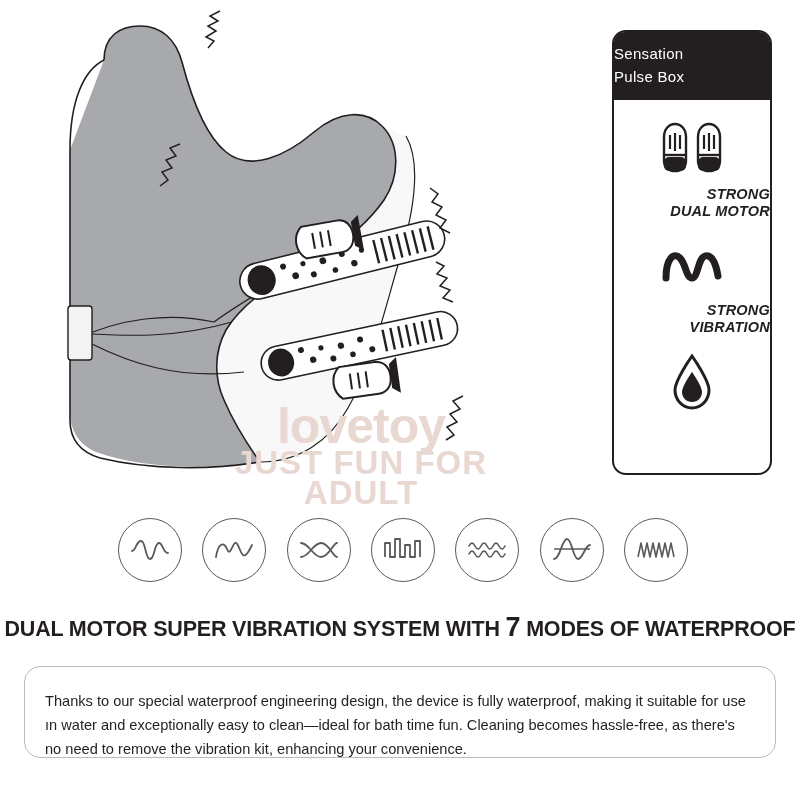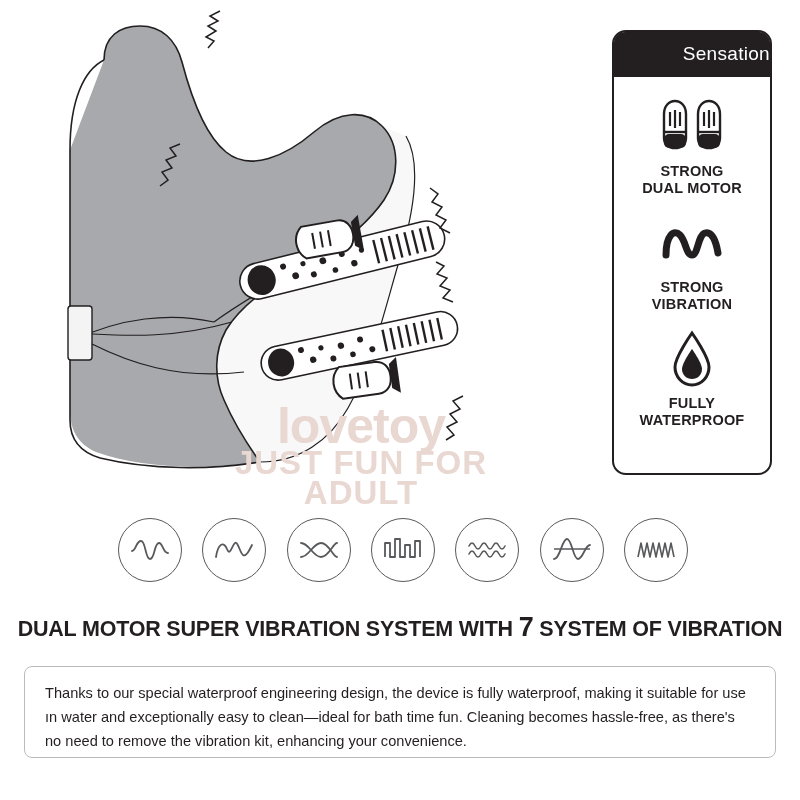--- a/index.html
+++ b/index.html
@@ -61,32 +61,33 @@
     border: 2px solid #231f20;
     border-radius: 14px;
     background: #ffffff;
     box-sizing: border-box;
   }
   .feature-header {
     background: #231f20;
     color: #ffffff;
     border-radius: 11px 11px 0 0;
     padding: 10px 0 12px 0;
-    text-align: right;
-    font-size: 19px;
+    text-align: left;
+    font-size: 15px;
     line-height: 23px;
     font-weight: normal;
     letter-spacing: 0.3px;
   }
   .feature-body {
     padding-top: 18px;
   }
   .feature-item {
-    text-align: center;
+    text-align: right;
     margin-bottom: 14px;
+    font-style: italic;
   }
   .feature-item .f-icon {
     height: 64px;
     display: flex;
     align-items: center;
     justify-content: center;
   }
   .feature-item .f-label {
     font-size: 14.5px;
     font-weight: bold;
@@ -136,23 +137,23 @@
   }
 
   
   .desc-box {
     position: absolute;
     left: 24px;
     top: 666px;
     width: 752px;
     height: 92px;
     border: 1.5px solid #b9bbbd;
-    border-radius: 8px;
+    border-radius: 16px;
     box-sizing: border-box;
-    padding: 14px 20px;
+    padding: 22px 20px;
     background: #ffffff;
   }
   .desc-box p {
     margin: 0;
     font-size: 14.6px;
     line-height: 24px;
     color: #231f20;
   }
 </style>
 </head>
@@ -293,20 +294,21 @@
 
   <div class="watermark">
     <div class="wm-main">lovetoy</div>
     <div class="wm-sub">JUST FUN FOR ADULT</div>
   </div>
 </div>
 
 <div class="feature-panel">
   <div class="feature-header">
     <div>Sensation</div>
+    <div>Pulse  Box</div>
   </div>
   <div class="feature-body">
 
     <div class="feature-item">
       <div class="f-icon">
         <svg width="80" height="58" viewBox="0 0 80 58" xmlns="http://www.w3.org/2000/svg">
           <g stroke="#231f20" stroke-width="2.4" fill="none">
             <path d="M12,16 C12,8 17,3 23,3 C29,3 34,8 34,16 L34,40 C34,46 30,50 23,50 C16,50 12,46 12,40 Z"></path>
             <line x1="12" y1="34" x2="34" y2="34"></line>
             <path d="M46,16 C46,8 51,3 57,3 C63,3 68,8 68,16 L68,40 C68,46 64,50 57,50 C50,50 46,46 46,40 Z"></path>
@@ -338,22 +340,20 @@
 VIBRATION</div>
     </div>
 
     <div class="feature-item">
       <div class="f-icon">
         <svg width="46" height="60" viewBox="0 0 46 60" xmlns="http://www.w3.org/2000/svg">
           <path d="M23,4 C23,4 6,28 6,38 C6,48 13.6,56 23,56 C32.4,56 40,48 40,38 C40,28 23,4 23,4 Z" fill="none" stroke="#231f20" stroke-width="3"></path>
           <path d="M23,20 C23,20 13,34 13,40 C13,46 17.5,50 23,50 C28.5,50 33,46 33,40 C33,34 23,20 23,20 Z" fill="#231f20"></path>
         </svg>
       </div>
-      <div class="f-label">FULLY
-WATERPROOF</div>
     </div>
 
   </div>
 </div>
 
 <div class="modes-row">
 
   <div class="mode-circle">
     <svg width="40" height="30" viewBox="0 0 40 30" xmlns="http://www.w3.org/2000/svg">
       <path d="M2,16 C6,16 6,6 11,6 C16,6 15,24 20,24 C25,24 24,8 29,8 C33,8 33,18 38,18" fill="none" stroke="#58595b" stroke-width="1.8" stroke-linecap="round"></path>
@@ -395,18 +395,18 @@
 
   <div class="mode-circle">
     <svg width="40" height="30" viewBox="0 0 40 30" xmlns="http://www.w3.org/2000/svg">
       <path d="M2,22 L5,8 L8,22 L11,8 L14,22 L17,8 L20,22 L23,8 L26,22 L29,8 L32,22 L35,8 L38,22" fill="none" stroke="#58595b" stroke-width="1.6" stroke-linejoin="round"></path>
     </svg>
   </div>
 
 </div>
 
 <div class="caption">
-  <span>DUAL MOTOR SUPER VIBRATION SYSTEM WITH </span><span class="big-num">7</span><span> SYSTEM OF VIBRATION</span>
+  <span>DUAL MOTOR SUPER VIBRATION SYSTEM WITH </span><span class="big-num">7</span><span> MODES OF WATERPROOF</span>
 </div>
 
 <div class="desc-box">
   <p>Thanks to our special waterproof engineering design, the device is fully waterproof, making it suitable for use ın water and exceptionally easy to clean—ideal for bath time fun. Cleaning becomes hassle-free, as there's no need to remove the vibration kit, enhancing your convenience.</p>
 </div>
 
 </body></html>

